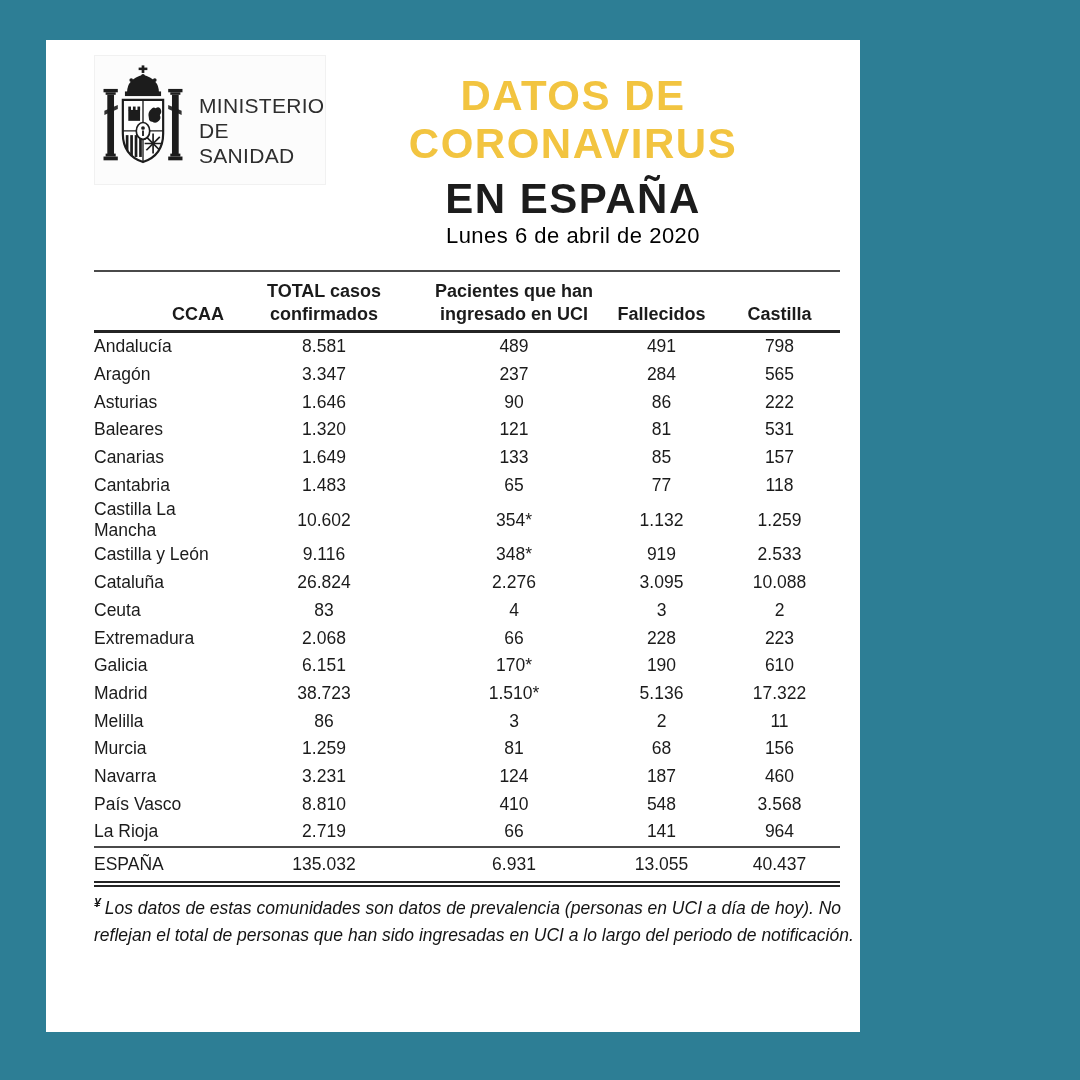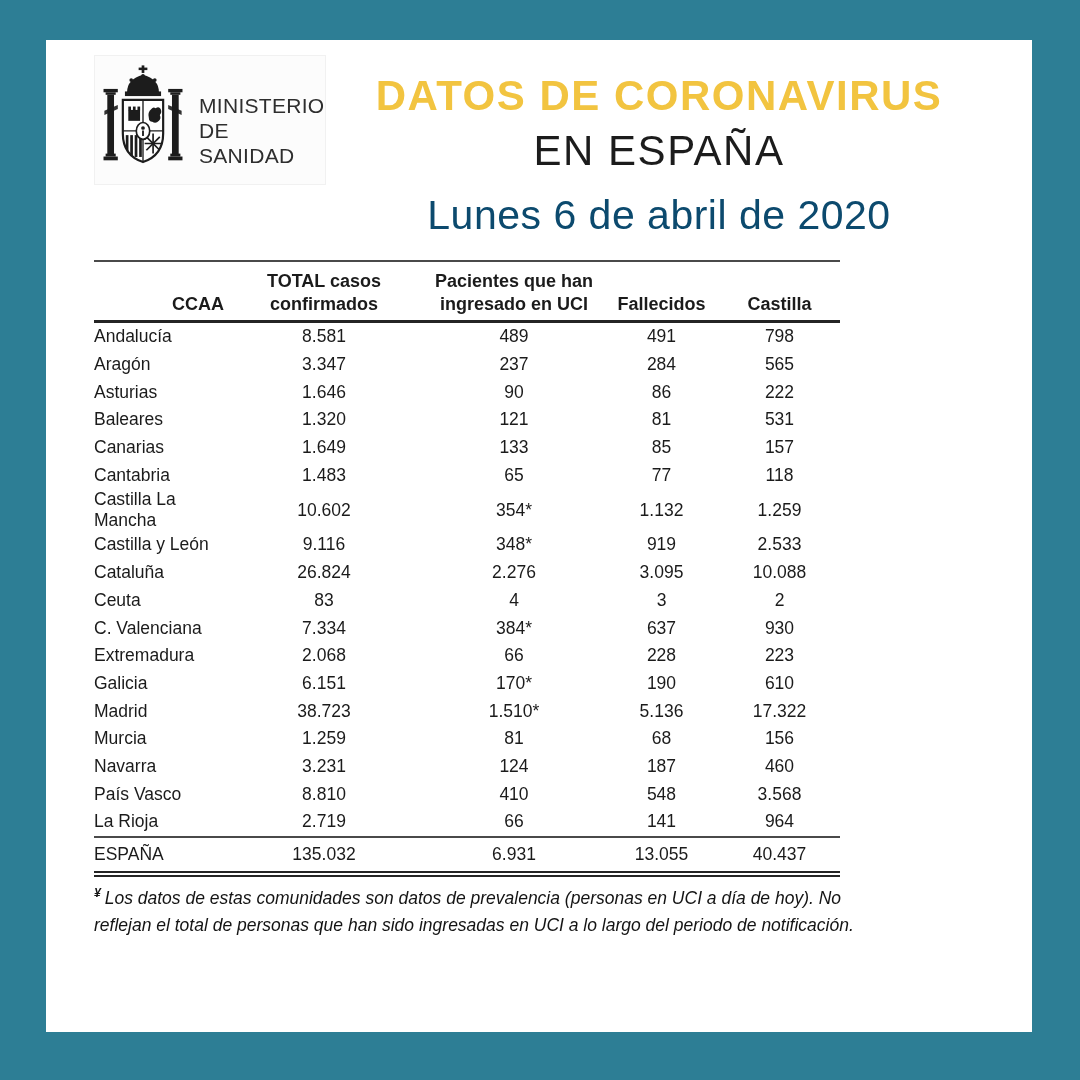--- a/index.html
+++ b/index.html
@@ -6,21 +6,21 @@
   body{
     width:1080px;height:1080px;
     background:#2D7E95;
     font-family:"Liberation Sans","DejaVu Sans",sans-serif;
     position:relative;
     overflow:hidden;
   }
   .page{
     position:absolute;
     left:46px;top:40px;
-    width:986px;height:992px;
+    width:814px;height:992px;
     background:#ffffff;
   }
   
   .header-row{
     display:flex;
     margin-top:15px;
   }
   .logo-block{
     margin-left:48px;
     width:232px;
@@ -52,29 +52,28 @@
   .main-title{
     margin-top:17px;
     font-size:42px;
     font-weight:800;
     letter-spacing:1.5px;
     color:#F2C440;
   }
   .sub-title{
     margin-top:7px;
     font-size:42px;
-    font-weight:400;
+    font-weight:700;
     letter-spacing:1.5px;
     color:#1c1c1c;
   }
   .date-line{
-    margin-top:17px;
-    font-size:41px;
+    font-size:22px;
     font-weight:400;
-    color:#0c4a6e;
+    color:#000000;
     letter-spacing:.5px;
   }
   
   .table-wrap{
     margin:21px 0 0 48px;
     width:746px;
   }
   table{
     width:100%;
     border-collapse:collapse;
@@ -289,46 +288,46 @@
             <td>10.088</td>
           </tr>
           <tr>
             <td class="ccaa">Ceuta</td>
             <td>83</td>
             <td>4</td>
             <td>3</td>
             <td>2</td>
           </tr>
           <tr>
-            <td class="ccaa">C. Valenciana</td>
-            <td>7.334</td>
-            <td>384*</td>
-            <td>637</td>
-            <td>930</td>
-          </tr>
-          <tr>
             <td class="ccaa">Extremadura</td>
             <td>2.068</td>
             <td>66</td>
             <td>228</td>
             <td>223</td>
           </tr>
           <tr>
             <td class="ccaa">Galicia</td>
             <td>6.151</td>
             <td>170*</td>
             <td>190</td>
             <td>610</td>
           </tr>
           <tr>
             <td class="ccaa">Madrid</td>
             <td>38.723</td>
             <td>1.510*</td>
             <td>5.136</td>
             <td>17.322</td>
+          </tr>
+          <tr>
+            <td class="ccaa">Melilla</td>
+            <td>86</td>
+            <td>3</td>
+            <td>2</td>
+            <td>11</td>
           </tr>
           <tr>
             <td class="ccaa">Murcia</td>
             <td>1.259</td>
             <td>81</td>
             <td>68</td>
             <td>156</td>
           </tr>
           <tr>
             <td class="ccaa">Navarra</td>

